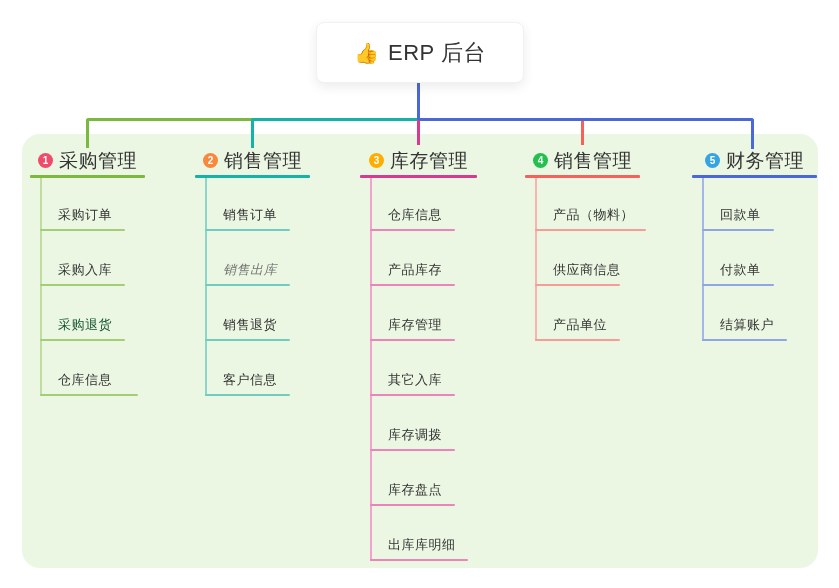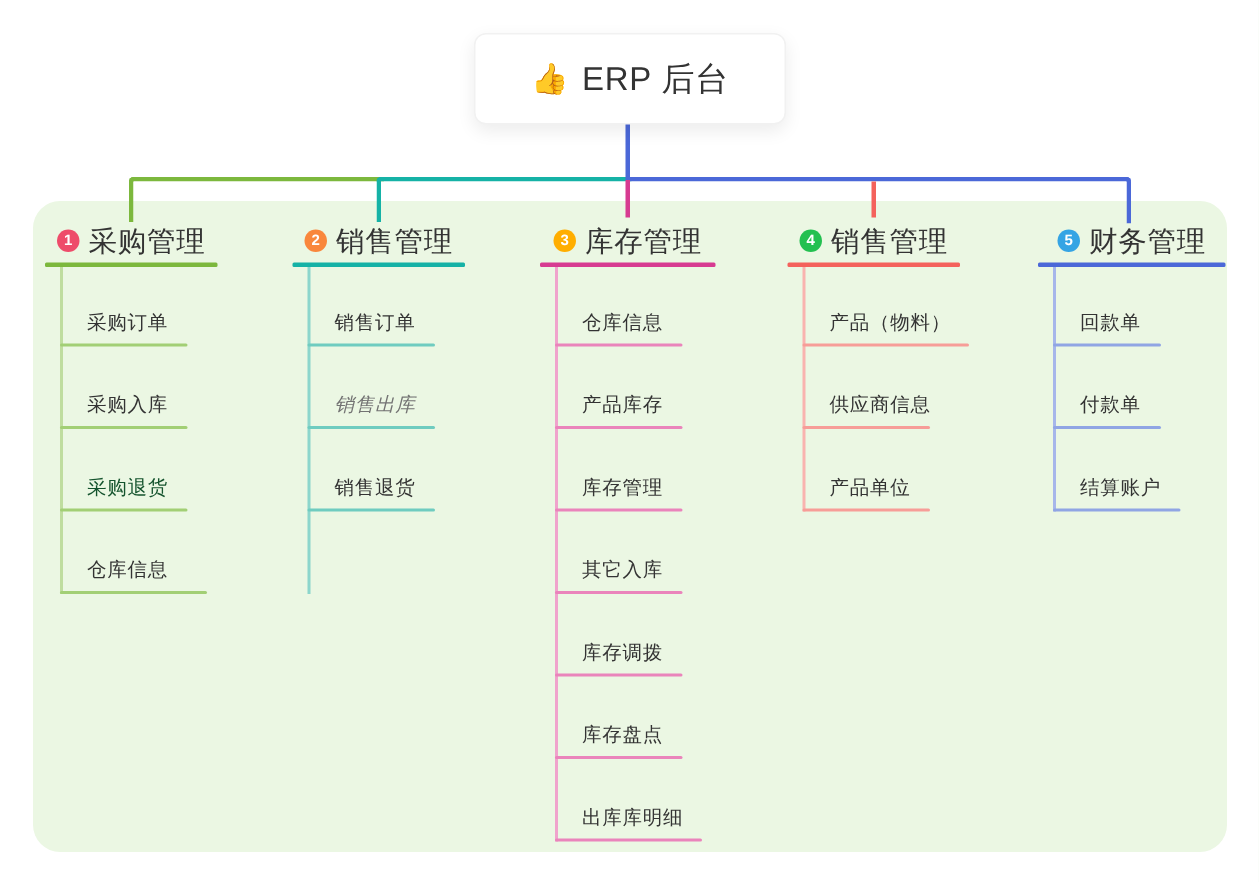--- a/index.html
+++ b/index.html
@@ -88,20 +88,24 @@
             <div class="child-underline" style="background:#6fccc0;width:85px"></div>
           </div>
           <div class="child-row">
             <span class="child-label" style="color: #737373; font-style: italic;">销售出库</span>
             <div class="child-underline" style="background:#6fccc0;width:85px"></div>
           </div>
           <div class="child-row">
             <span class="child-label" style="color: rgb(51, 51, 51);">销售退货</span>
             <div class="child-underline" style="background:#6fccc0;width:85px"></div>
           </div>
+          <div class="child-row">
+            <span class="child-label" style="color: rgb(51, 51, 51);">客户信息</span>
+            <div class="child-underline" style="background:#6fccc0;width:85px"></div>
+          </div>
         </div>
       </div>
       <div class="branch" style="left: 360px; width: 117px;">
         <div class="branch-header">
           <span class="badge" style="background:#ffae00">3</span>
           <span class="branch-label" style="color: rgb(51, 51, 51);">库存管理</span>
         </div>
         <div class="branch-underline" style="background:#d73b91"></div>
         <div class="vline" style="background:#f0a3cc;height:383px"></div>
         <div class="children">

